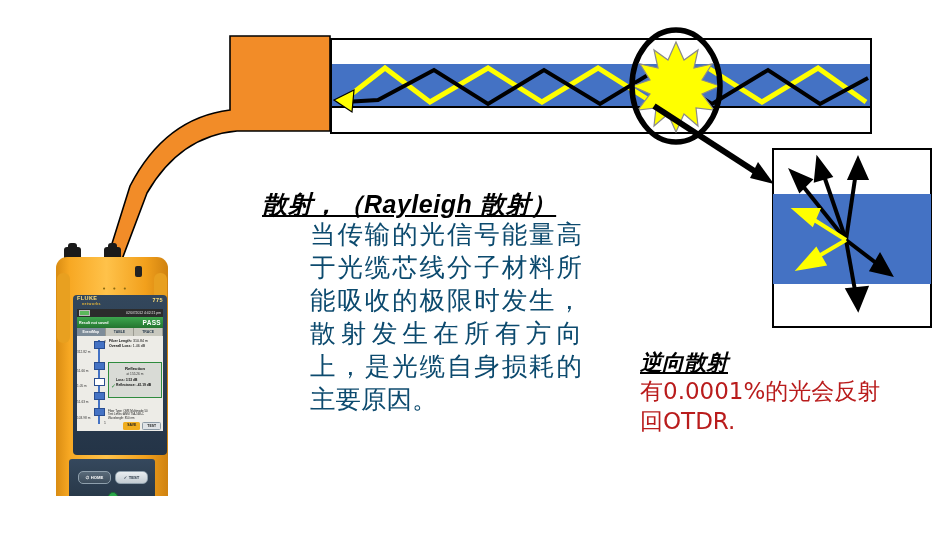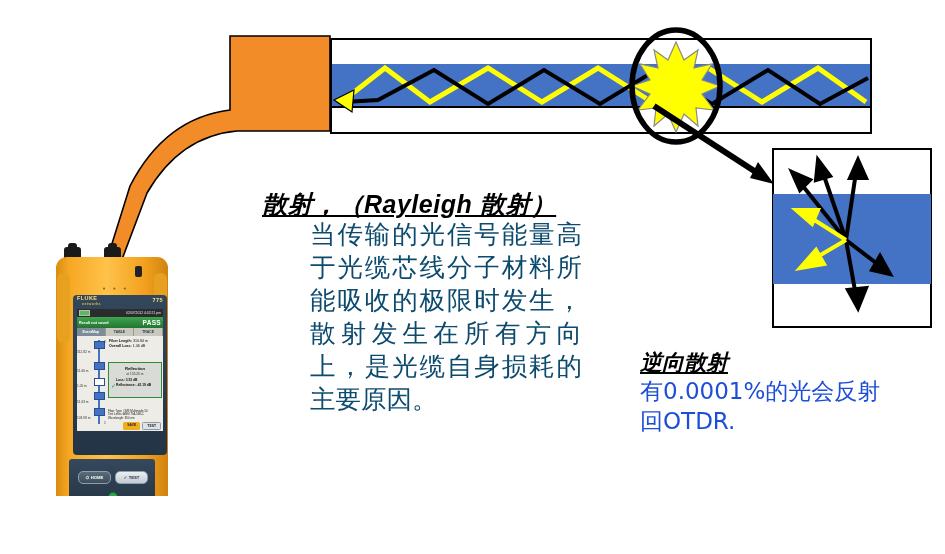--- a/index.html
+++ b/index.html
@@ -137,21 +137,21 @@
     top: 348px;
     font-size: 22px;
   }
   #backscatter-text {
     left: 640px;
     top: 376px;
     width: 250px;
     font-family: "DejaVu Sans", sans-serif;
     font-size: 23px;
     line-height: 30px;
-    color: #1d4ed8;
+    color: #b91c1c;
   }
 
   
   #otdr-device {
     left: 48px;
     top: 243px;
     width: 128px;
     height: 275px;
   }
   #device-body {

